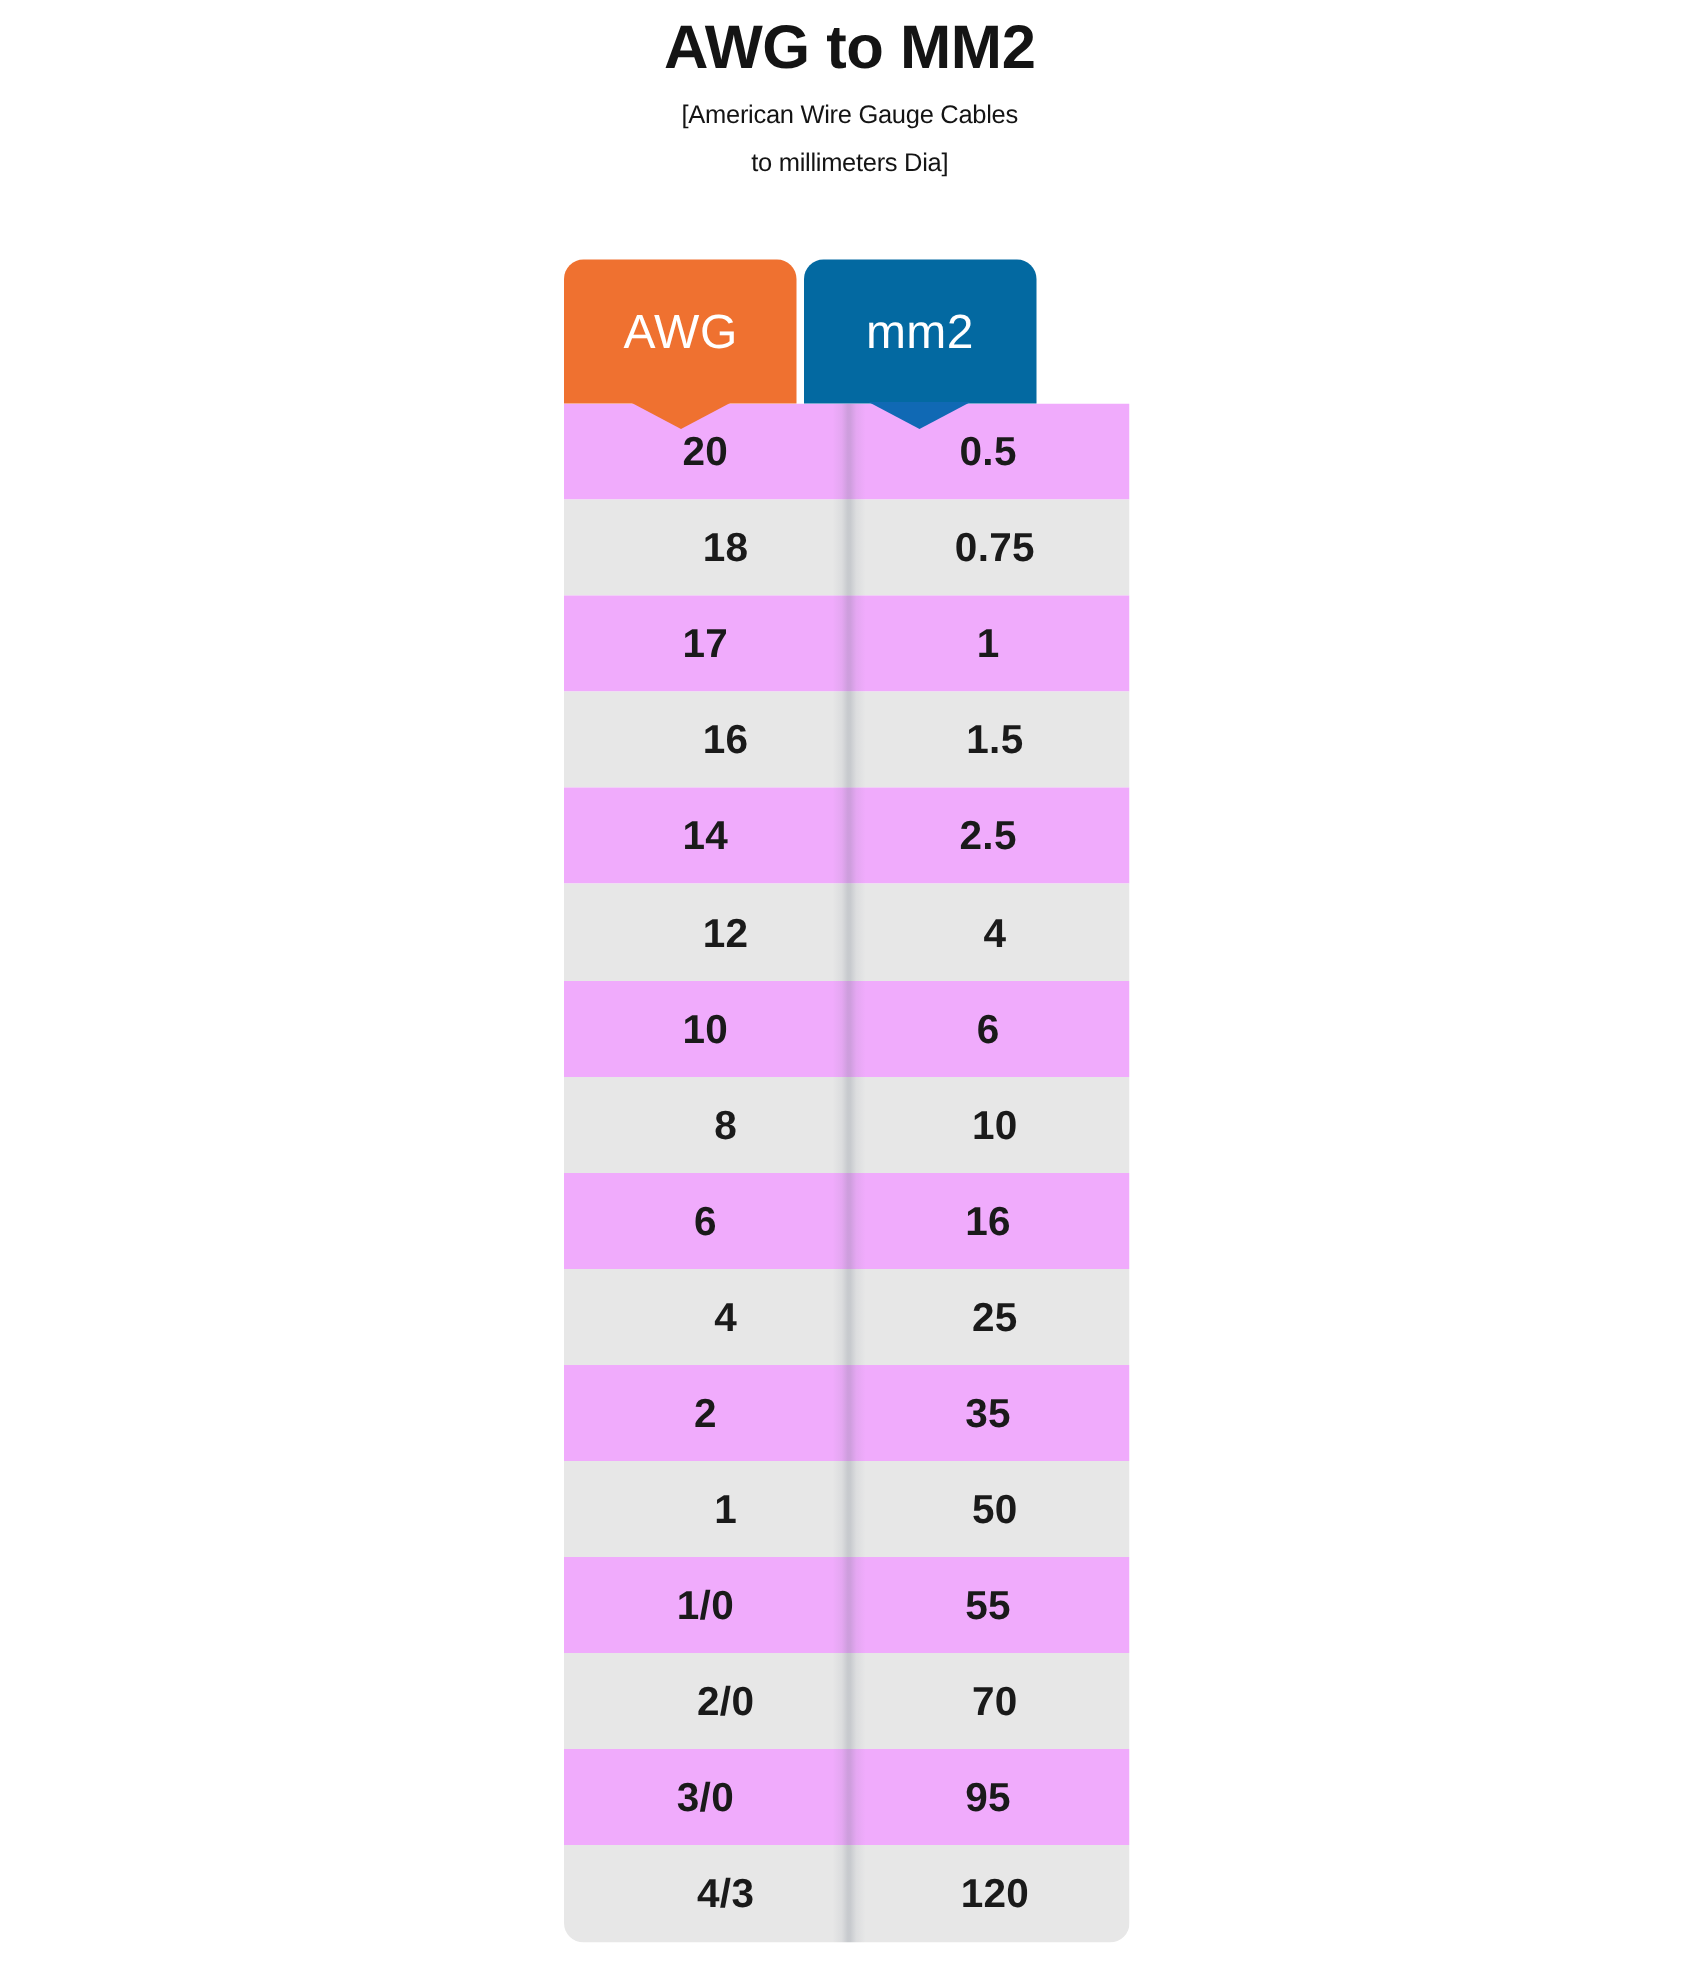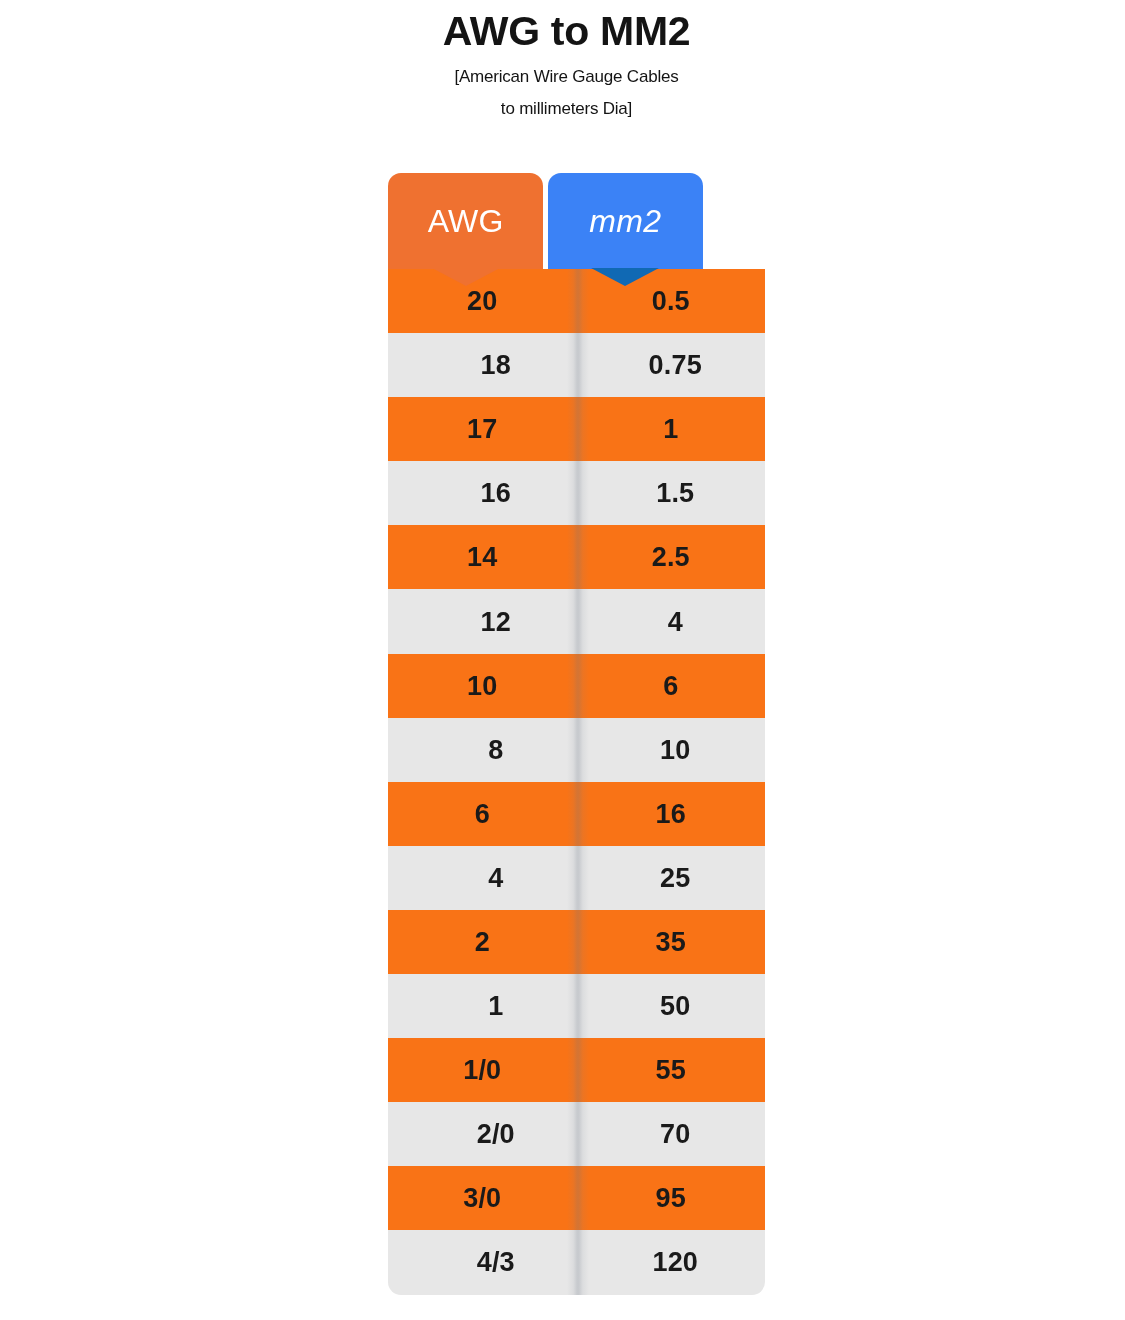--- a/index.html
+++ b/index.html
@@ -43,21 +43,21 @@
     font-weight: normal;
     line-height: 32px;
     color: #141414;
     letter-spacing: -0.2px;
   }
   .subtitle-line.first { margin-top: 6px; }
 
   
   .table-wrap {
     position: absolute;
-    left: 388px;
+    left: 376px;
     top: 173px;
     width: 315px;
   }
 
   
   .thead {
     position: relative;
     height: 96px;
     display: flex;
     z-index: 3;
@@ -78,22 +78,21 @@
   .th.awg {
     width: 186px;
     background: #EF7130;
   }
   .th.spacer {
     width: 5px;
     background: transparent;
   }
   .th.mm2 {
     width: 186px;
-    background: #3b82f6;
-    font-style: italic;
+    background: #0369a1;
   }
   
   .th .notch {
     position: absolute;
     bottom: -17px;
     left: 50%;
     transform: translateX(-50%);
     width: 0;
     height: 0;
     border-left: 34px solid transparent;
@@ -108,21 +107,21 @@
     width: 377px;
     border-radius: 0 0 13px 13px;
     overflow: hidden;
     z-index: 1;
   }
   .row {
     display: flex;
     height: 64.1px;
     align-items: center;
   }
-  .row.blue  { background: #f97316; }
+  .row.blue  { background: #f0abfc; }
   .row.gray  { background: #E7E7E7; padding-left: 18px; }
 
   .cell {
     width: 188.5px;
     text-align: center;
     font-size: 27px;
     font-weight: bold;
     color: #1a1a1a;
     line-height: 64px;
     letter-spacing: 0.2px;

